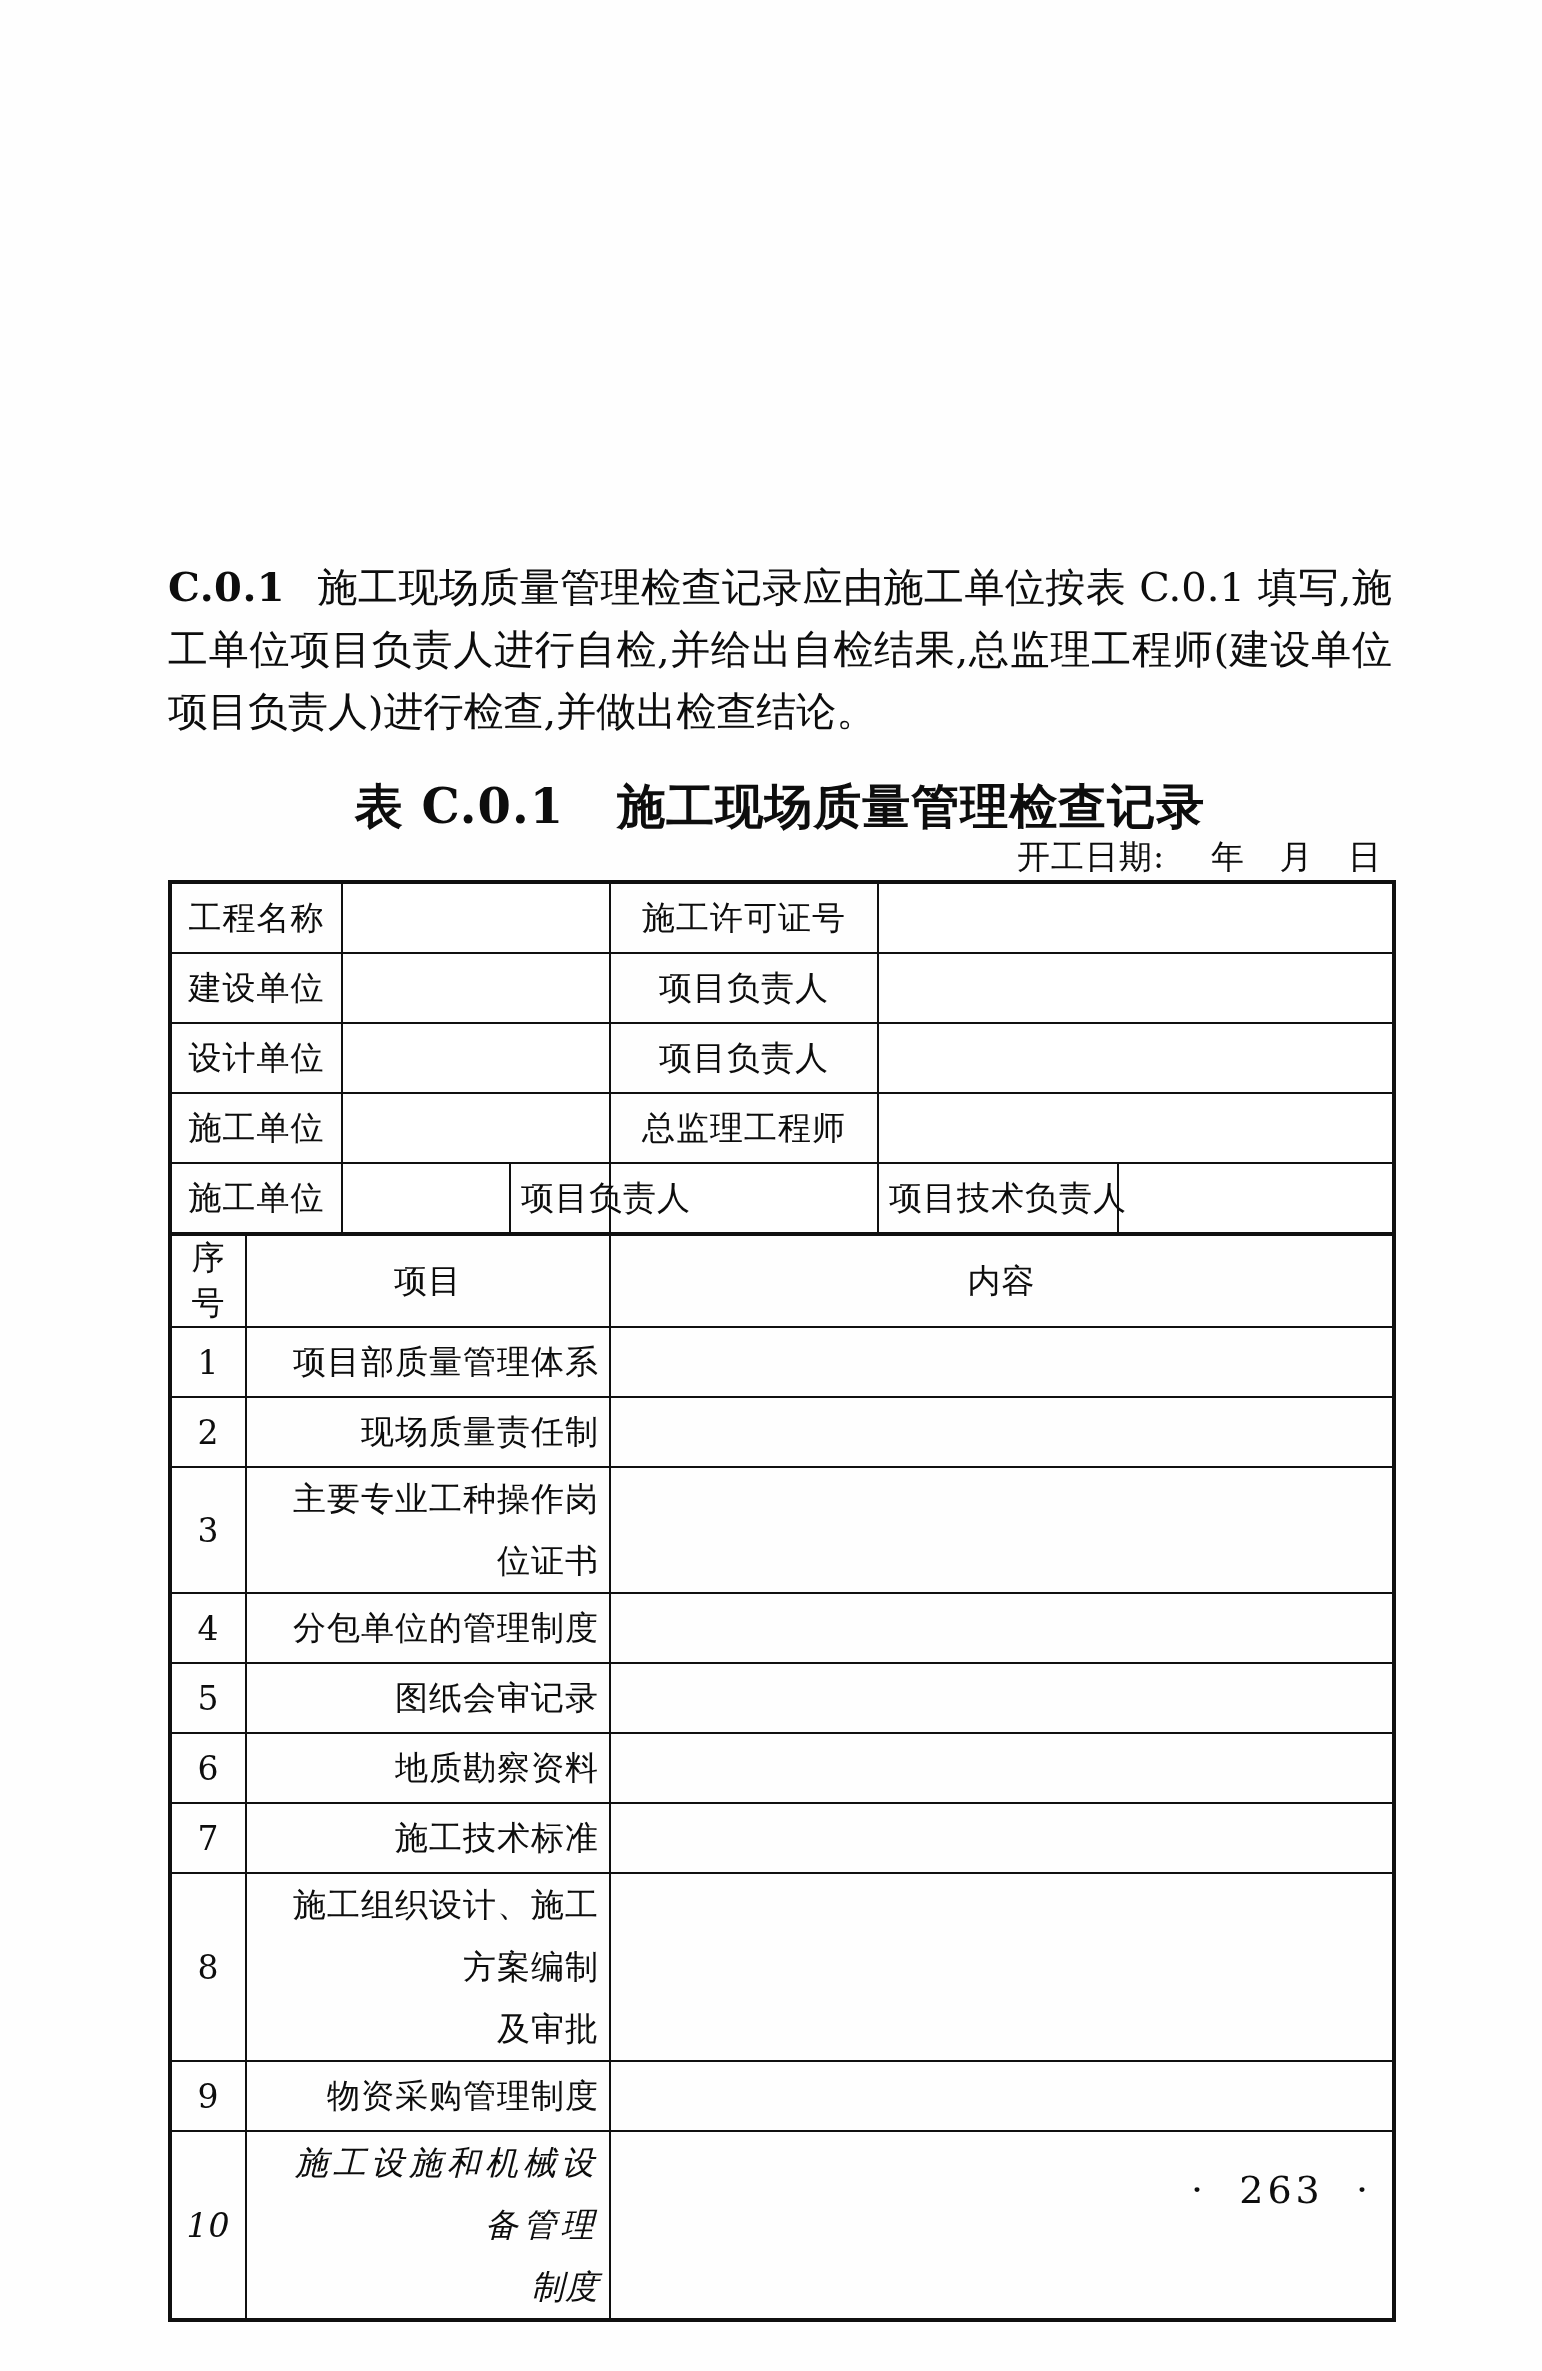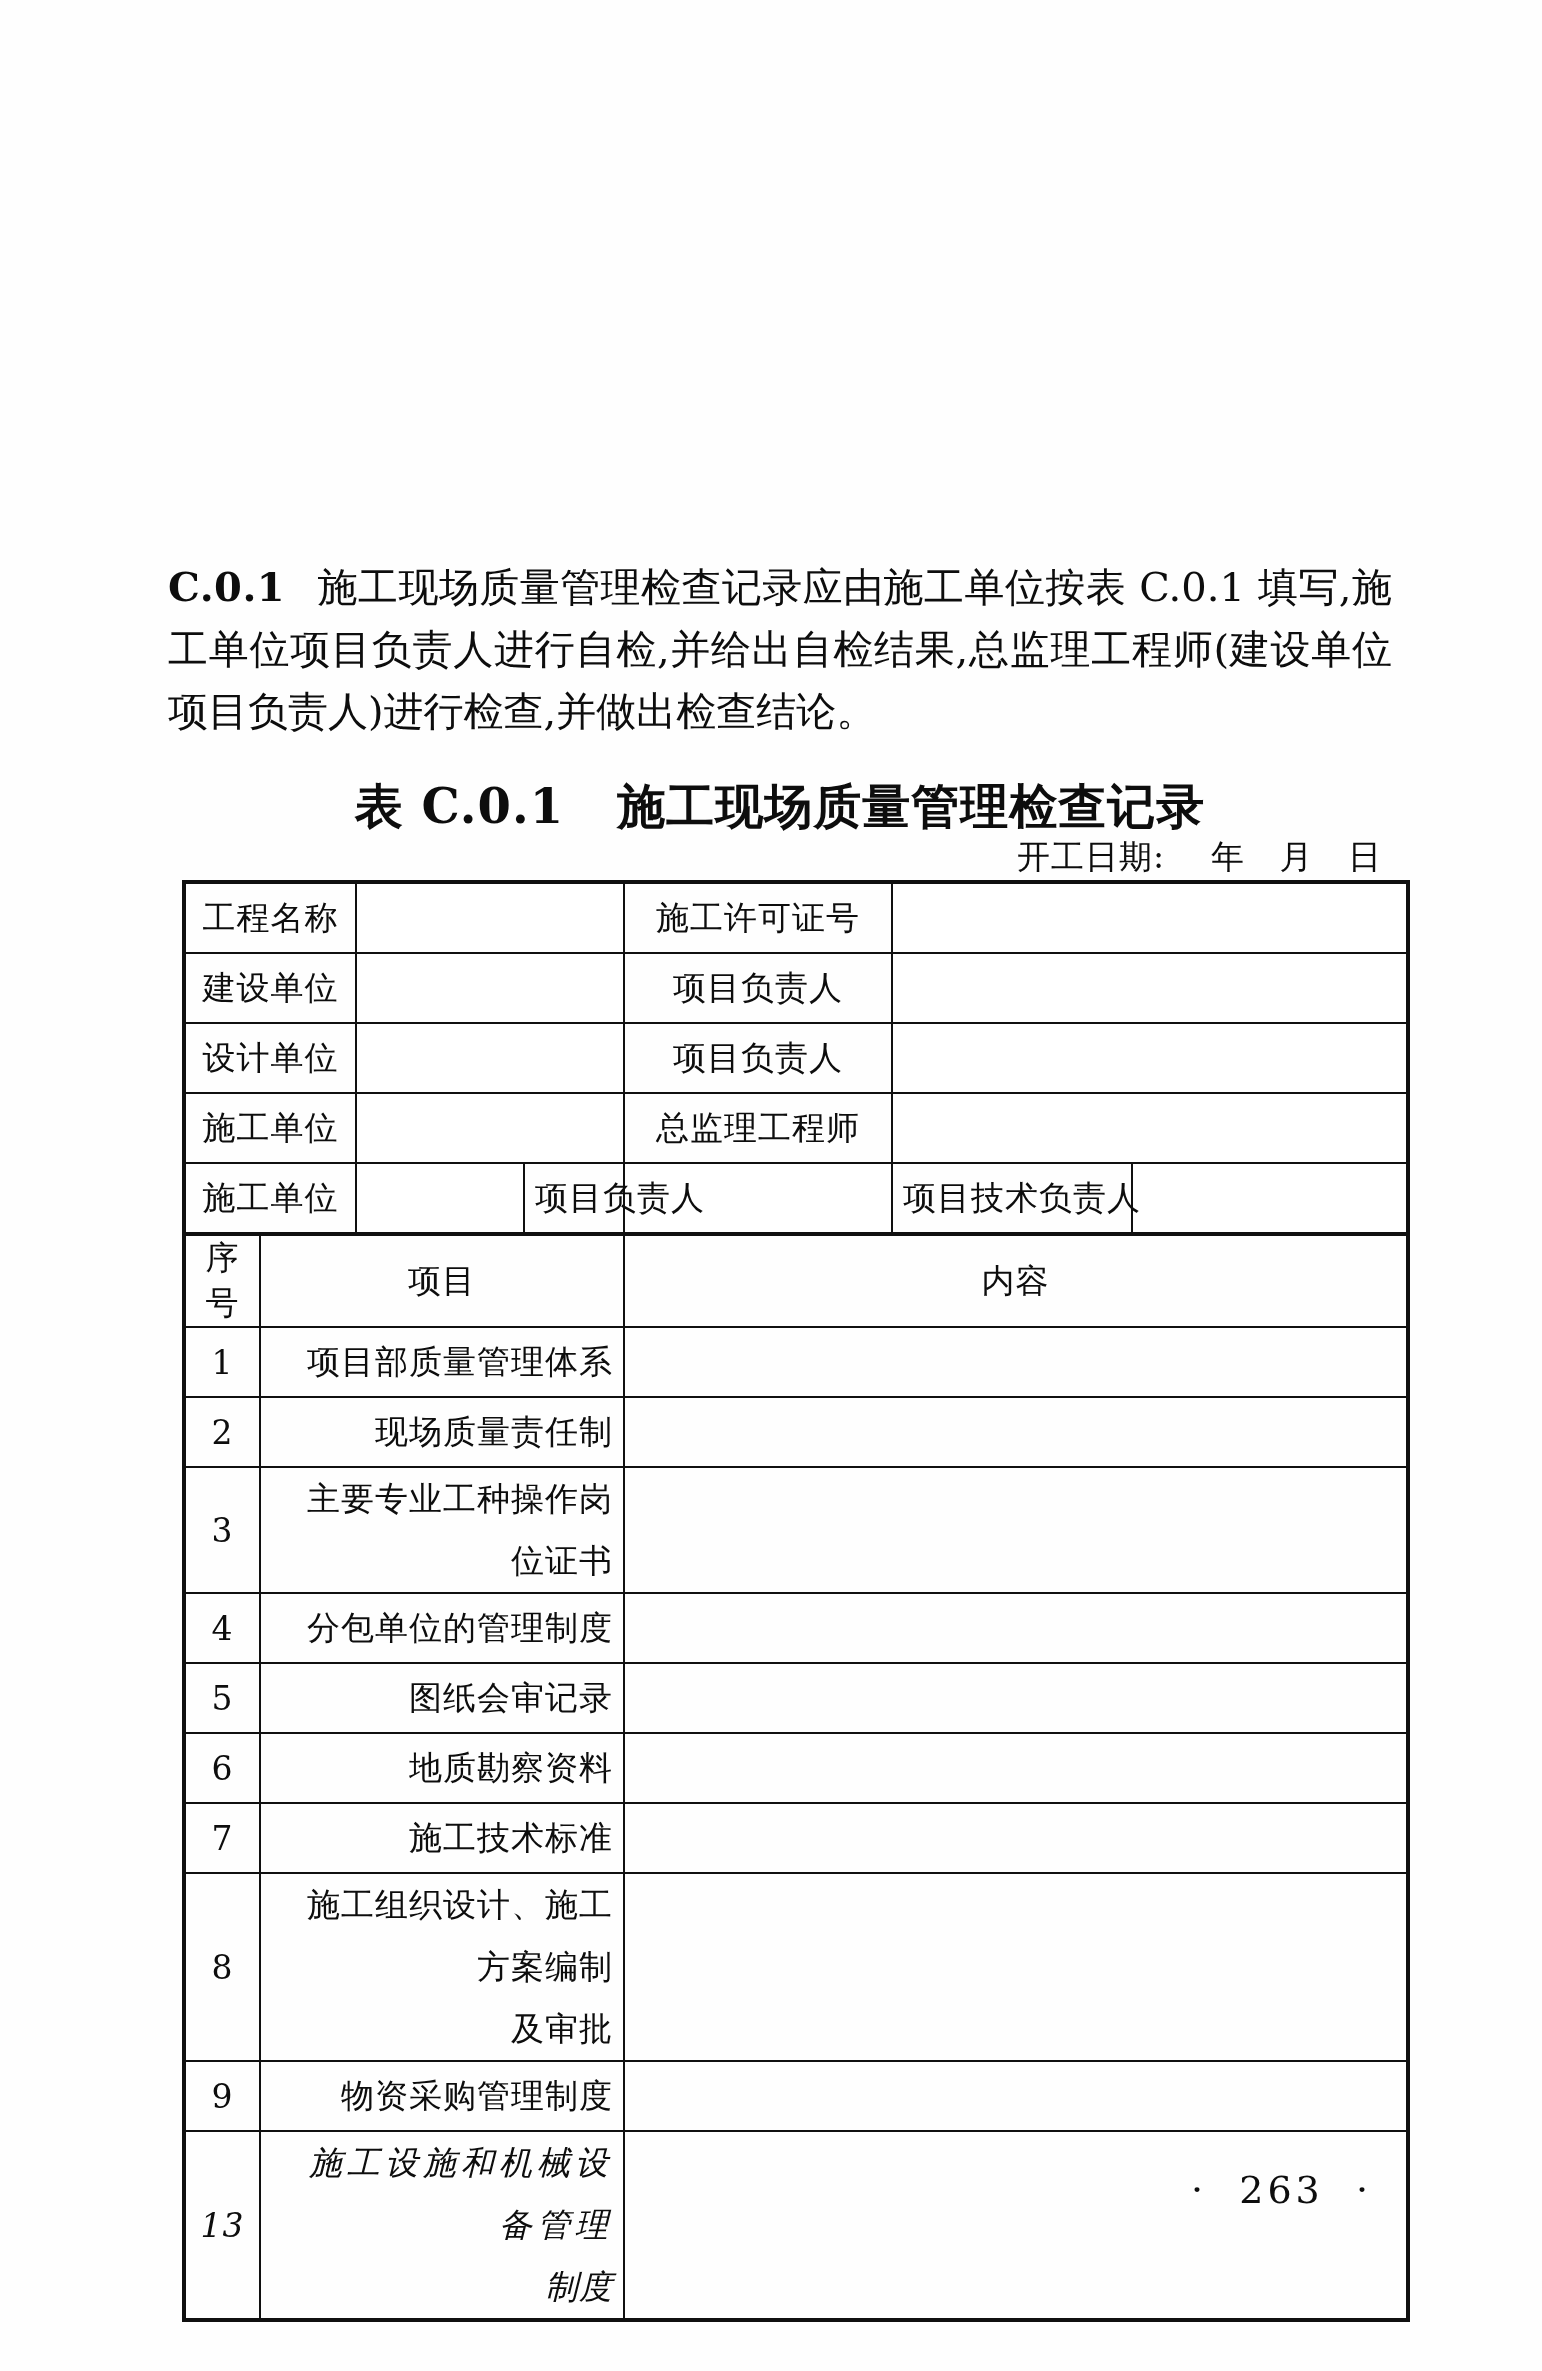--- a/index.html
+++ b/index.html
@@ -78,21 +78,20 @@
 
   
   table.form {
     position: absolute;
     left: 168px;
     top: 880px;
     width: 1224px;
     border-collapse: collapse;
     table-layout: fixed;
     font-size: 33px;
-    margin-left: 14px;
   }
   table.form td {
     border: 2px solid #101010;
     padding: 0 10px;
     vertical-align: middle;
     height: 68px;
     letter-spacing: 1px;
   }
   table.form tr.info-row td { height: 68px; }
   table.form td.lbl {
@@ -260,21 +259,21 @@
         <td class="content outer-right" colspan="3"></td>
       </tr>
 
       <tr class="item-row">
         <td class="seq outer-left">9</td>
         <td class="proj" colspan="3">物资采购管理制度</td>
         <td class="content outer-right" colspan="3"></td>
       </tr>
 
       <tr class="item-row tall outer-bottom">
-        <td class="seq outer-left">13</td>
+        <td class="seq outer-left">10</td>
         <td class="proj" colspan="3">
           <div class="proj-spread">施工设施和机械设备管理</div>
           <div style="margin-left:-26px;">制度</div>
         </td>
         <td class="content outer-right" colspan="3"></td>
       </tr>
 
     </tbody>
   </table>
 

